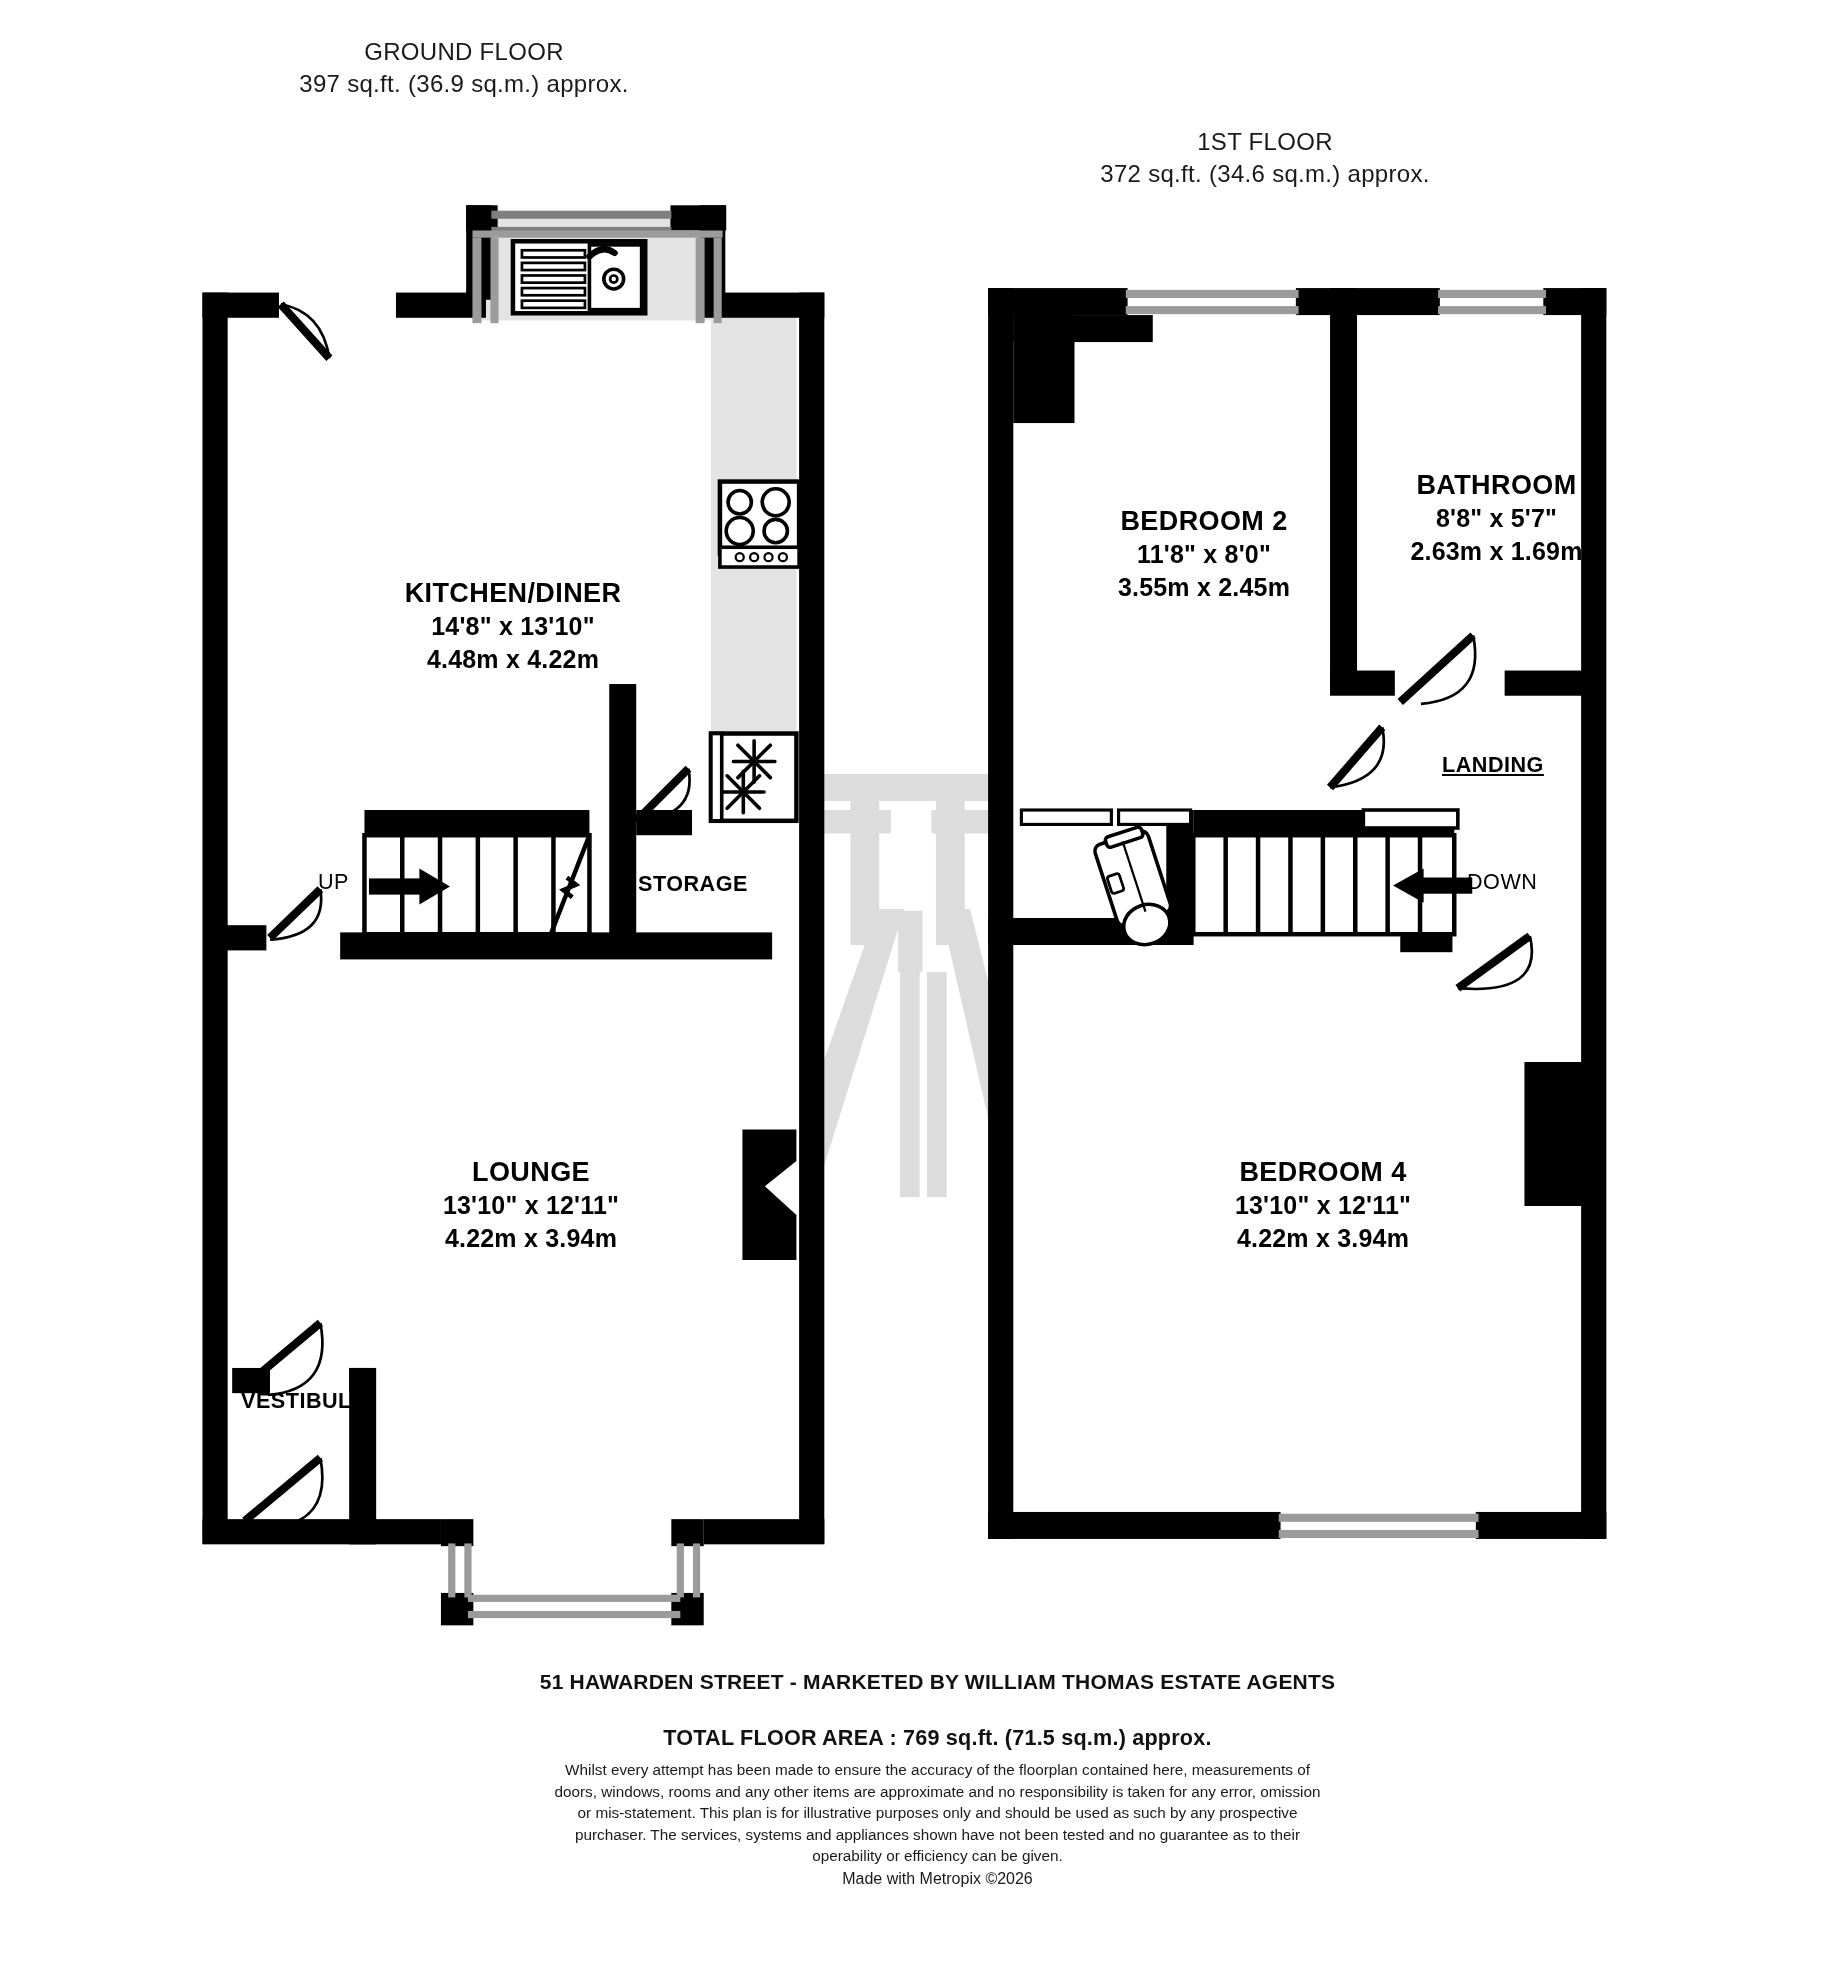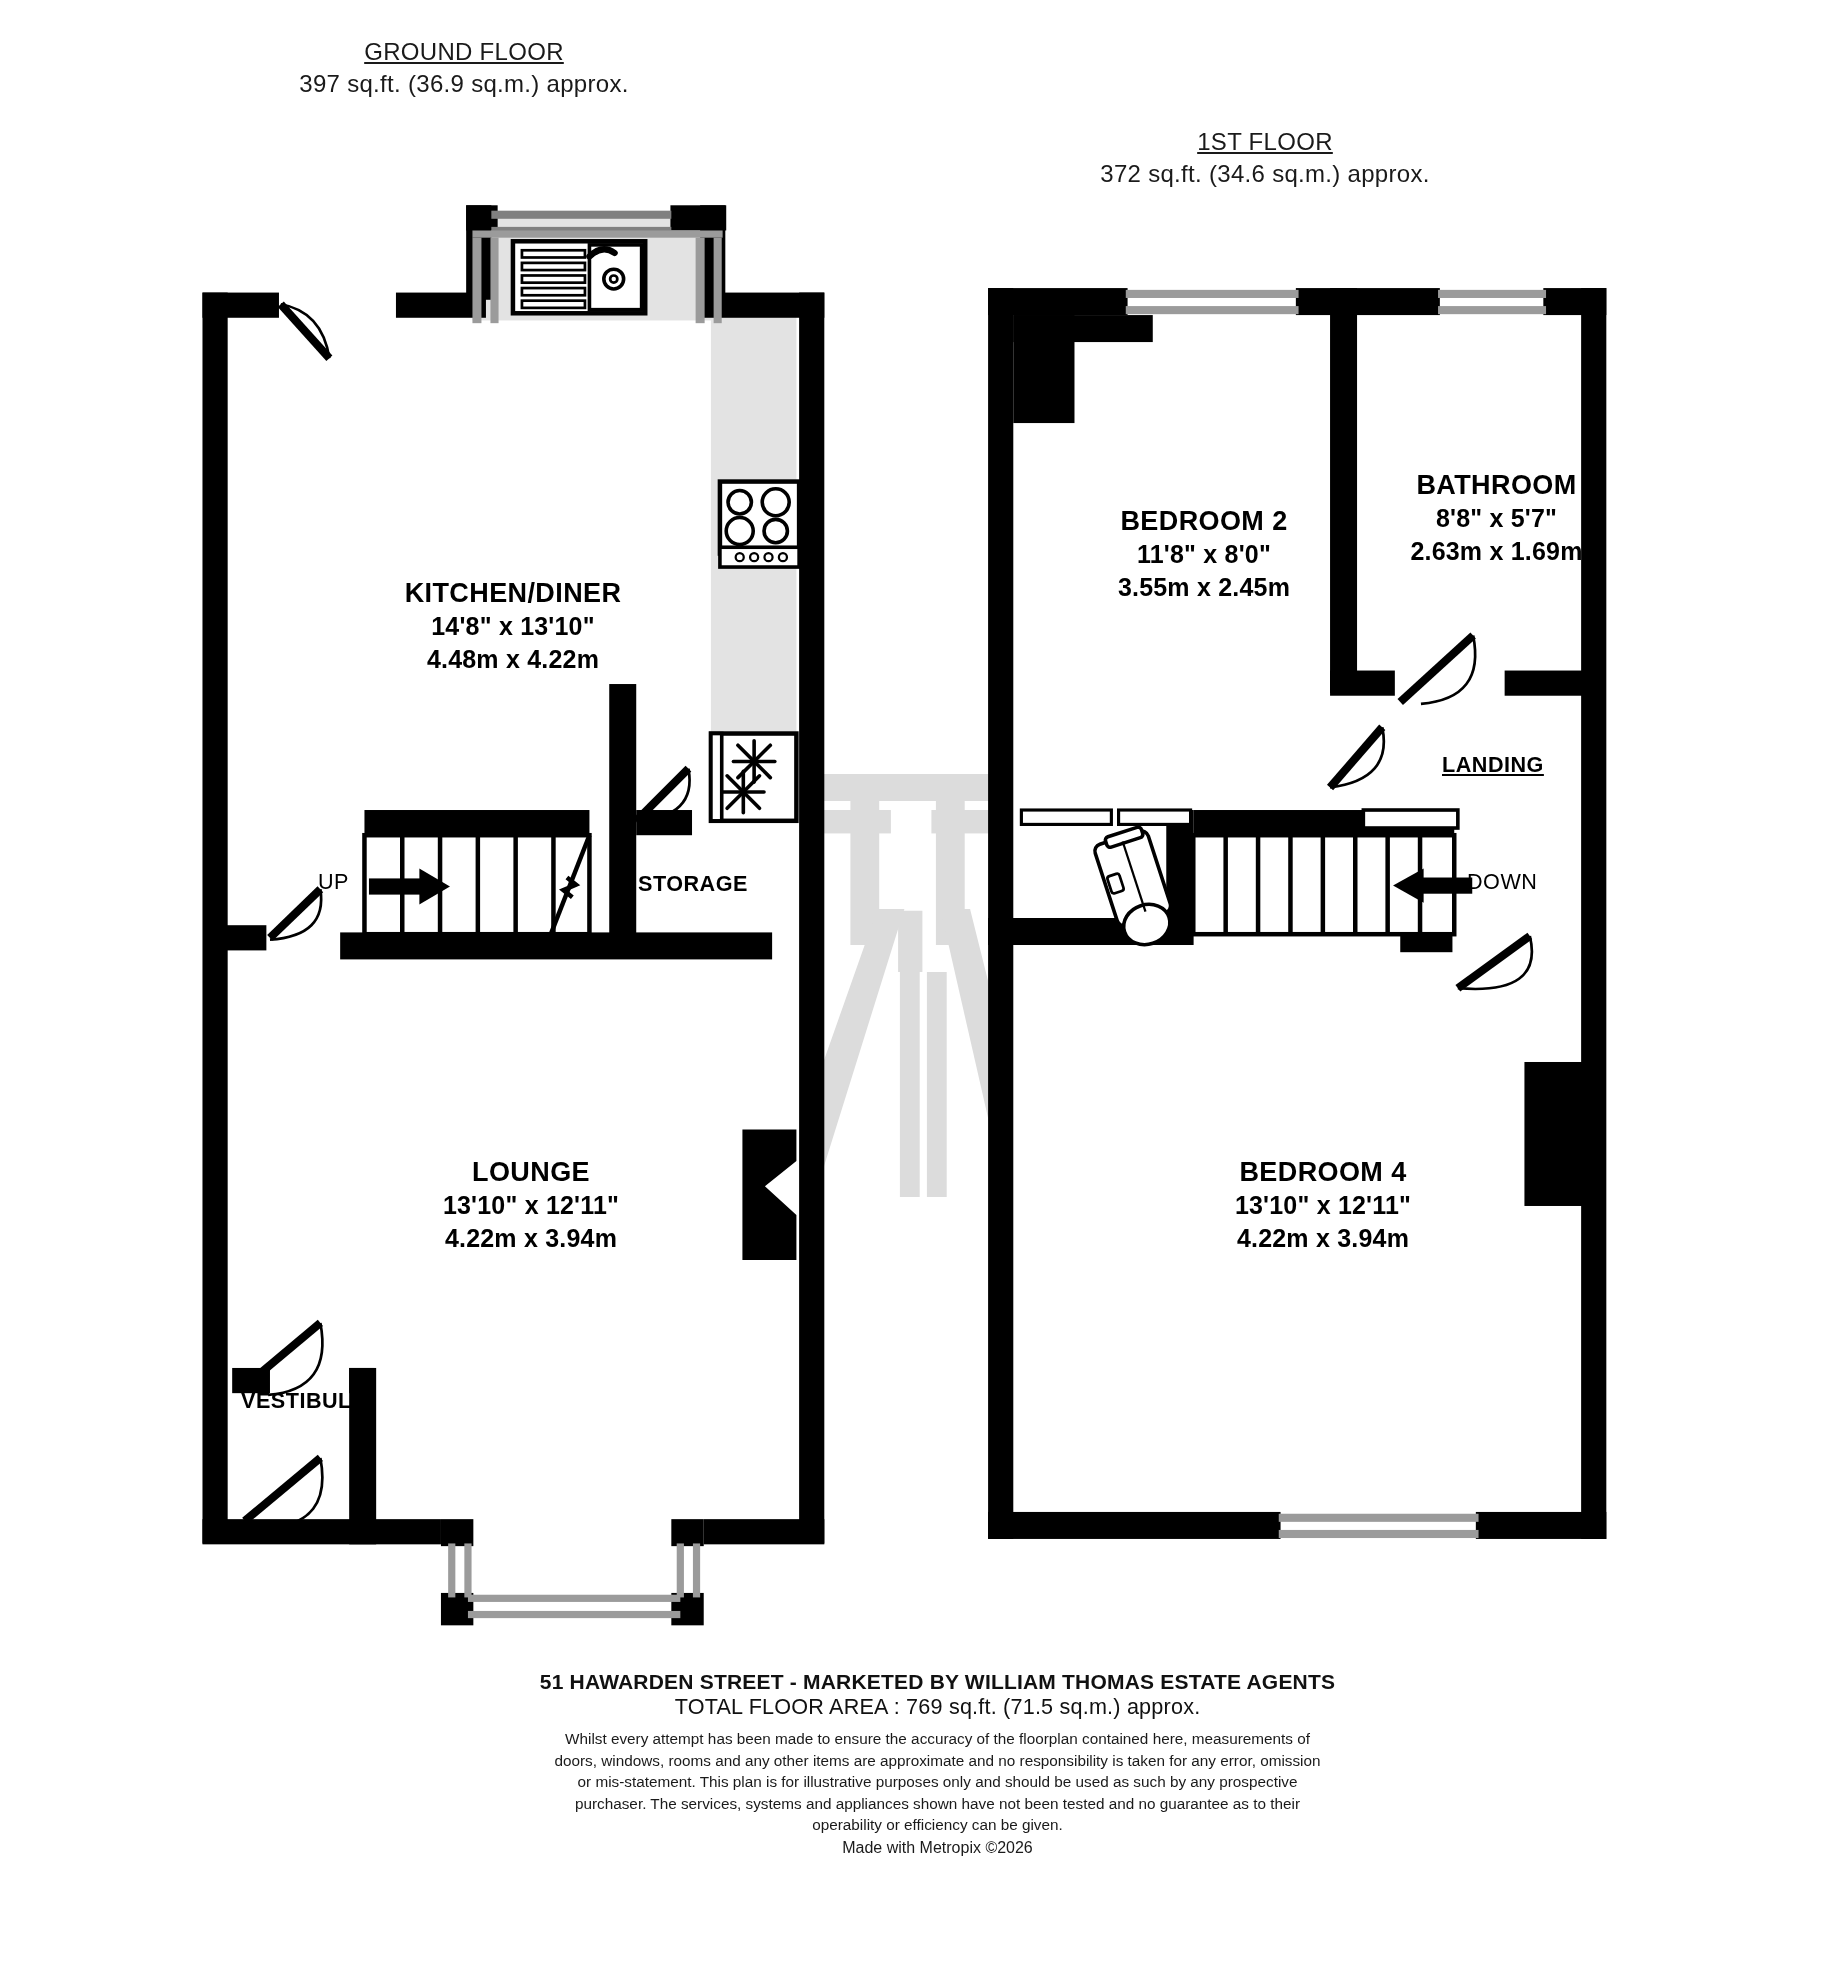--- a/index.html
+++ b/index.html
@@ -5,35 +5,35 @@
   html,body{margin:0;padding:0;background:#ffffff;}
   body{
     width:1843px;height:1980px;
     font-family:"Liberation Sans",sans-serif;
     color:#000;
     position:relative;
     overflow:hidden;
   }
   #plan{position:absolute;inset:0;width:1843px;height:1980px;}
   .hdr{position:absolute;text-align:center;font-size:24px;line-height:32px;color:#1a1a1a;letter-spacing:0.3px;}
-  .hdr .l1{display:block;text-decoration:underline;}
+  .hdr .l1{display:block;}
   .hdr .l2{display:block;}
   #gf-hdr{left:239px;top:36px;width:450px;}
   #ff-hdr{left:1040px;top:126px;width:450px;}
 
   .rlabel{position:absolute;text-align:center;font-weight:bold;color:#000;}
   .rlabel .name{display:block;font-size:27px;line-height:34px;letter-spacing:0.4px;}
   .rlabel .dim{display:block;font-size:25px;line-height:33px;letter-spacing:0.2px;}
 
   .slabel{position:absolute;font-weight:bold;font-size:21.6px;letter-spacing:0.5px;color:#000;white-space:nowrap;}
   .dirlabel{position:absolute;font-size:21.6px;letter-spacing:0.5px;color:#000;white-space:nowrap;}
 
   #footer{position:absolute;left:0;right:0;top:1670px;text-align:center;padding-left:32px;}
   #f-title{font-size:21px;font-weight:bold;letter-spacing:0.2px;color:#111;}
-  #f-area{font-size:21.6px;letter-spacing:0.2px;color:#111;}
+  #f-area{font-size:21.6px;margin-top:31px;letter-spacing:0.2px;color:#111;font-weight:bold;}
   #f-disc{font-size:15.3px;line-height:21.6px;margin-top:8px;color:#1a1a1a;width:774px;margin-left:auto;margin-right:auto;}
   #f-made{font-size:16px;margin-top:3px;color:#1a1a1a;}
 </style>
 </head>
 <body>
 
 <svg id="plan" viewBox="0 0 2048 2200">
 
   <g fill="#dcdcdc">
     <rect x="855" y="860" width="305" height="30"></rect>

